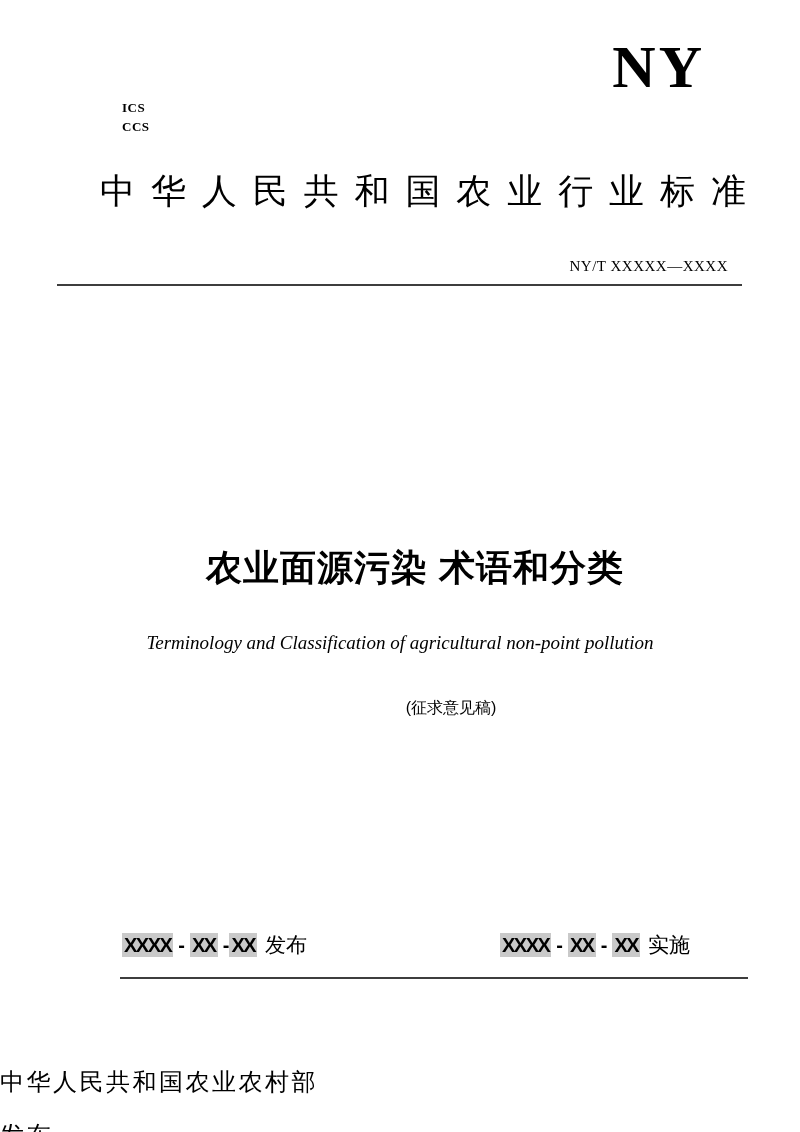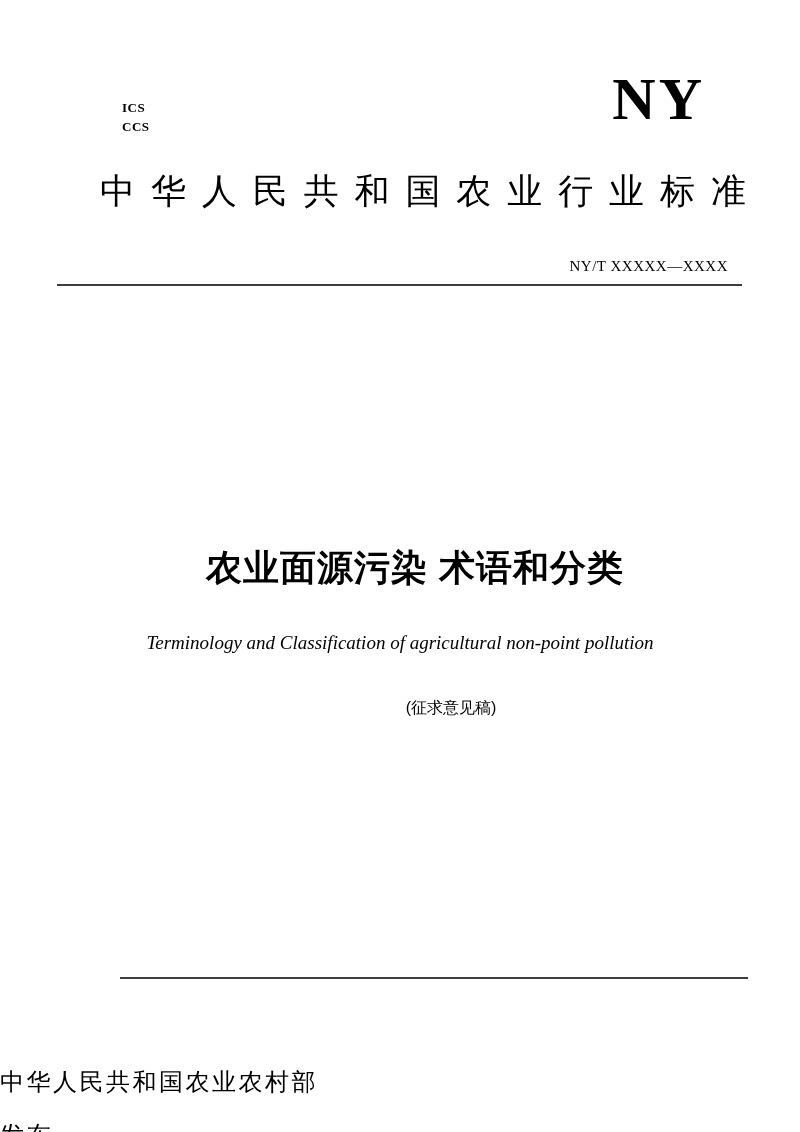--- a/index.html
+++ b/index.html
@@ -18,21 +18,21 @@
     left: 122px; top: 98px;
     font-family: "Liberation Serif", serif;
     font-weight: 700;
     font-size: 13px;
     line-height: 19px;
     letter-spacing: 0.5px;
   }
 
   
   .logo-ny {
-    right: 95px; top: 68px;
+    right: 95px; top: 36px;
     font-family: "Liberation Serif", serif;
     font-weight: 700;
     font-size: 60px;
     letter-spacing: 3px;
     line-height: 62px;
   }
 
   
   .standard-type {
     left: 100px; top: 172px; width: 646px;
@@ -148,20 +148,26 @@
 
 <div class="abs rule rule-top"></div>
 
 <div class="abs main-title">农业面源污染 术语和分类</div>
 
 <div class="abs english-title">Terminology and Classification of agricultural non-point pollution</div>
 
 <div class="abs draft-note">(征求意见稿)</div>
 
 <div class="abs dates-row">
+  <div class="date-group date-release">
+    <span class="xx">XXXX</span><span class="date-sep">-</span><span class="xx">XX</span><span class="date-sep tight">-</span><span class="xx">XX</span><span class="date-label">发布</span>
+  </div>
+  <div class="date-group date-implement">
+    <span class="xx">XXXX</span><span class="date-sep">-</span><span class="xx">XX</span><span class="date-sep">-</span><span class="xx">XX</span><span class="date-label">实施</span>
+  </div>
 </div>
 
 <div class="abs rule rule-bottom"></div>
 
 <div class="abs footer-line">
   <span>中华人民共和国农业农村部</span>
   <span>发布</span>
 </div>
 
 </body></html>

